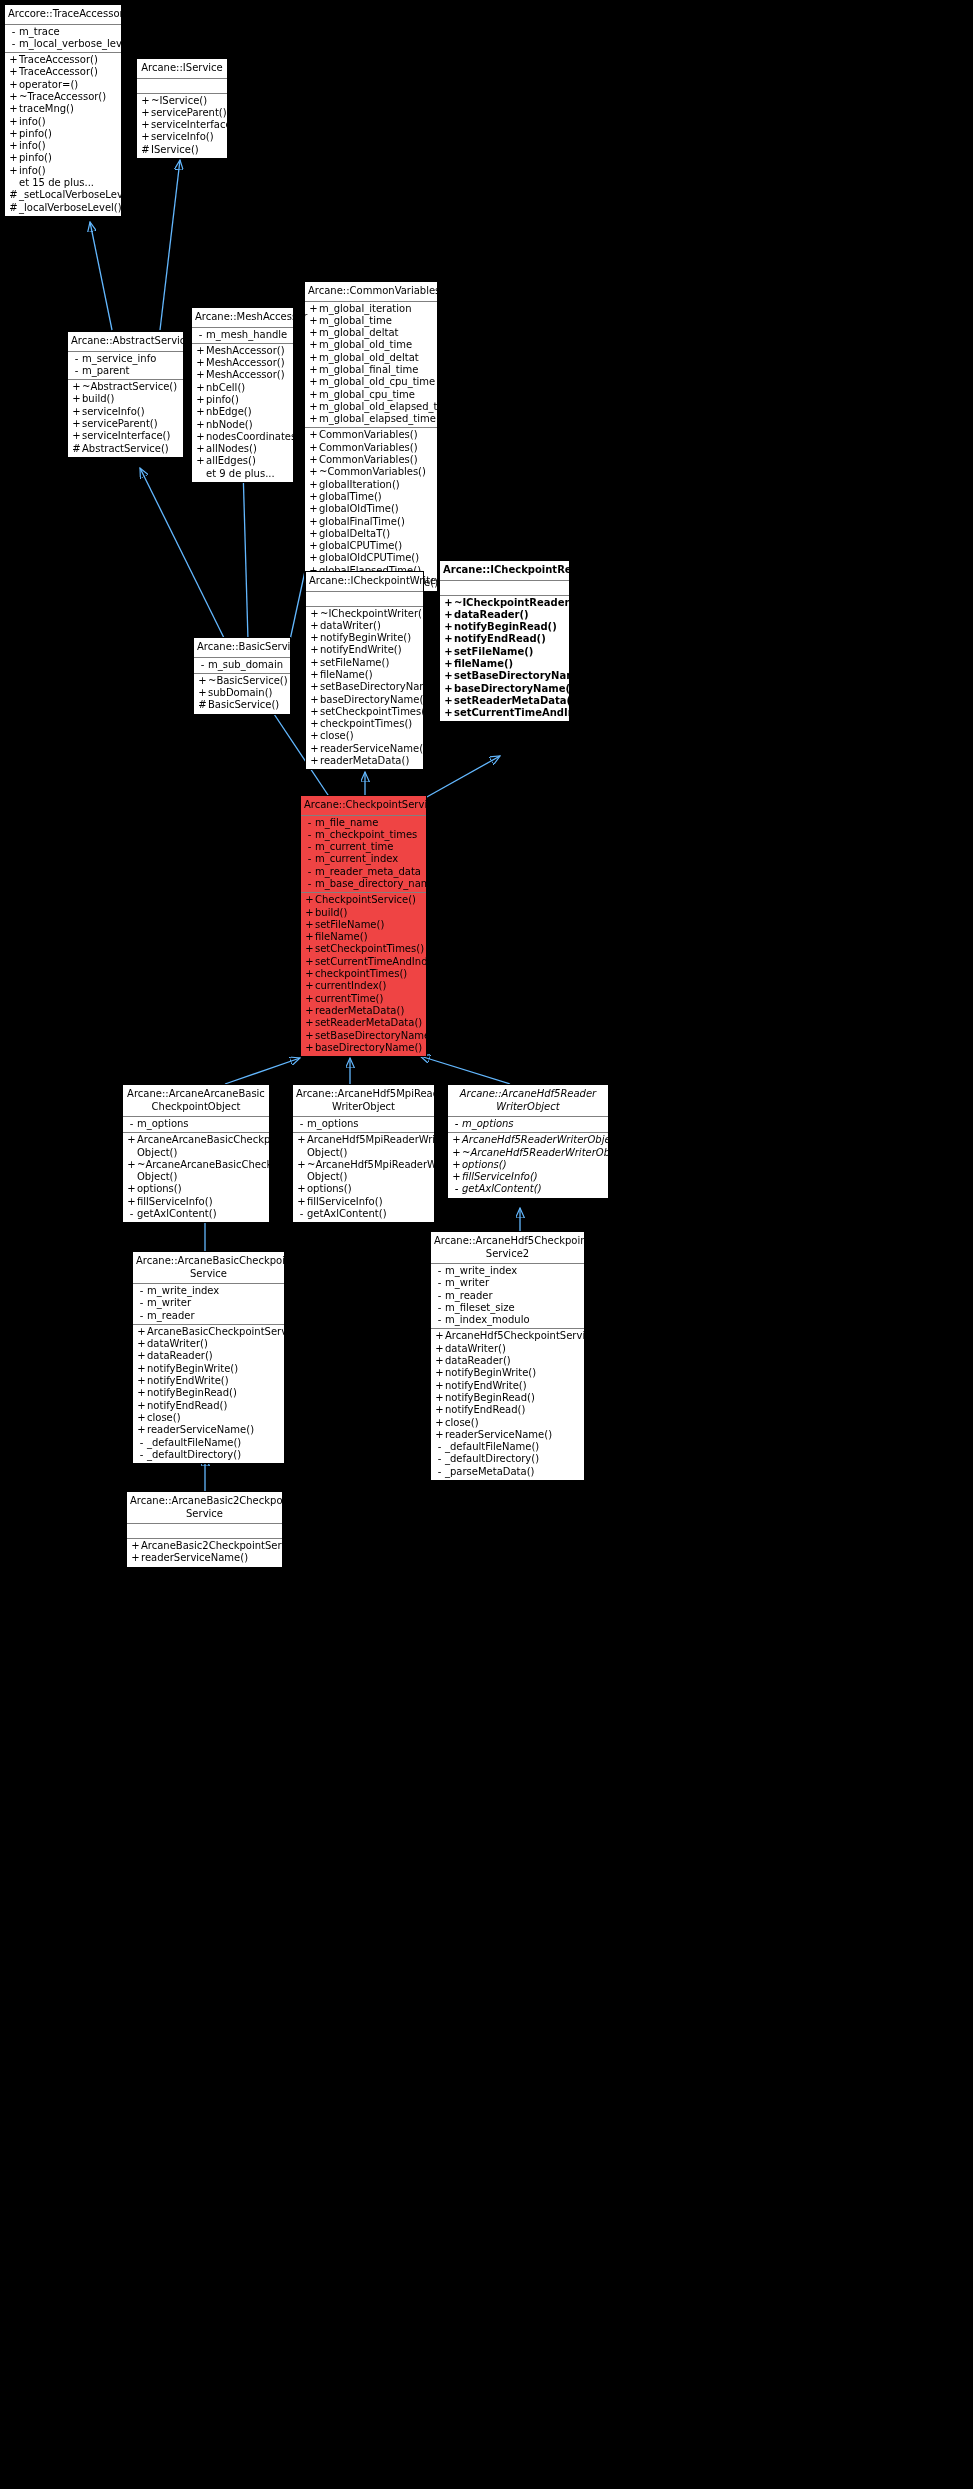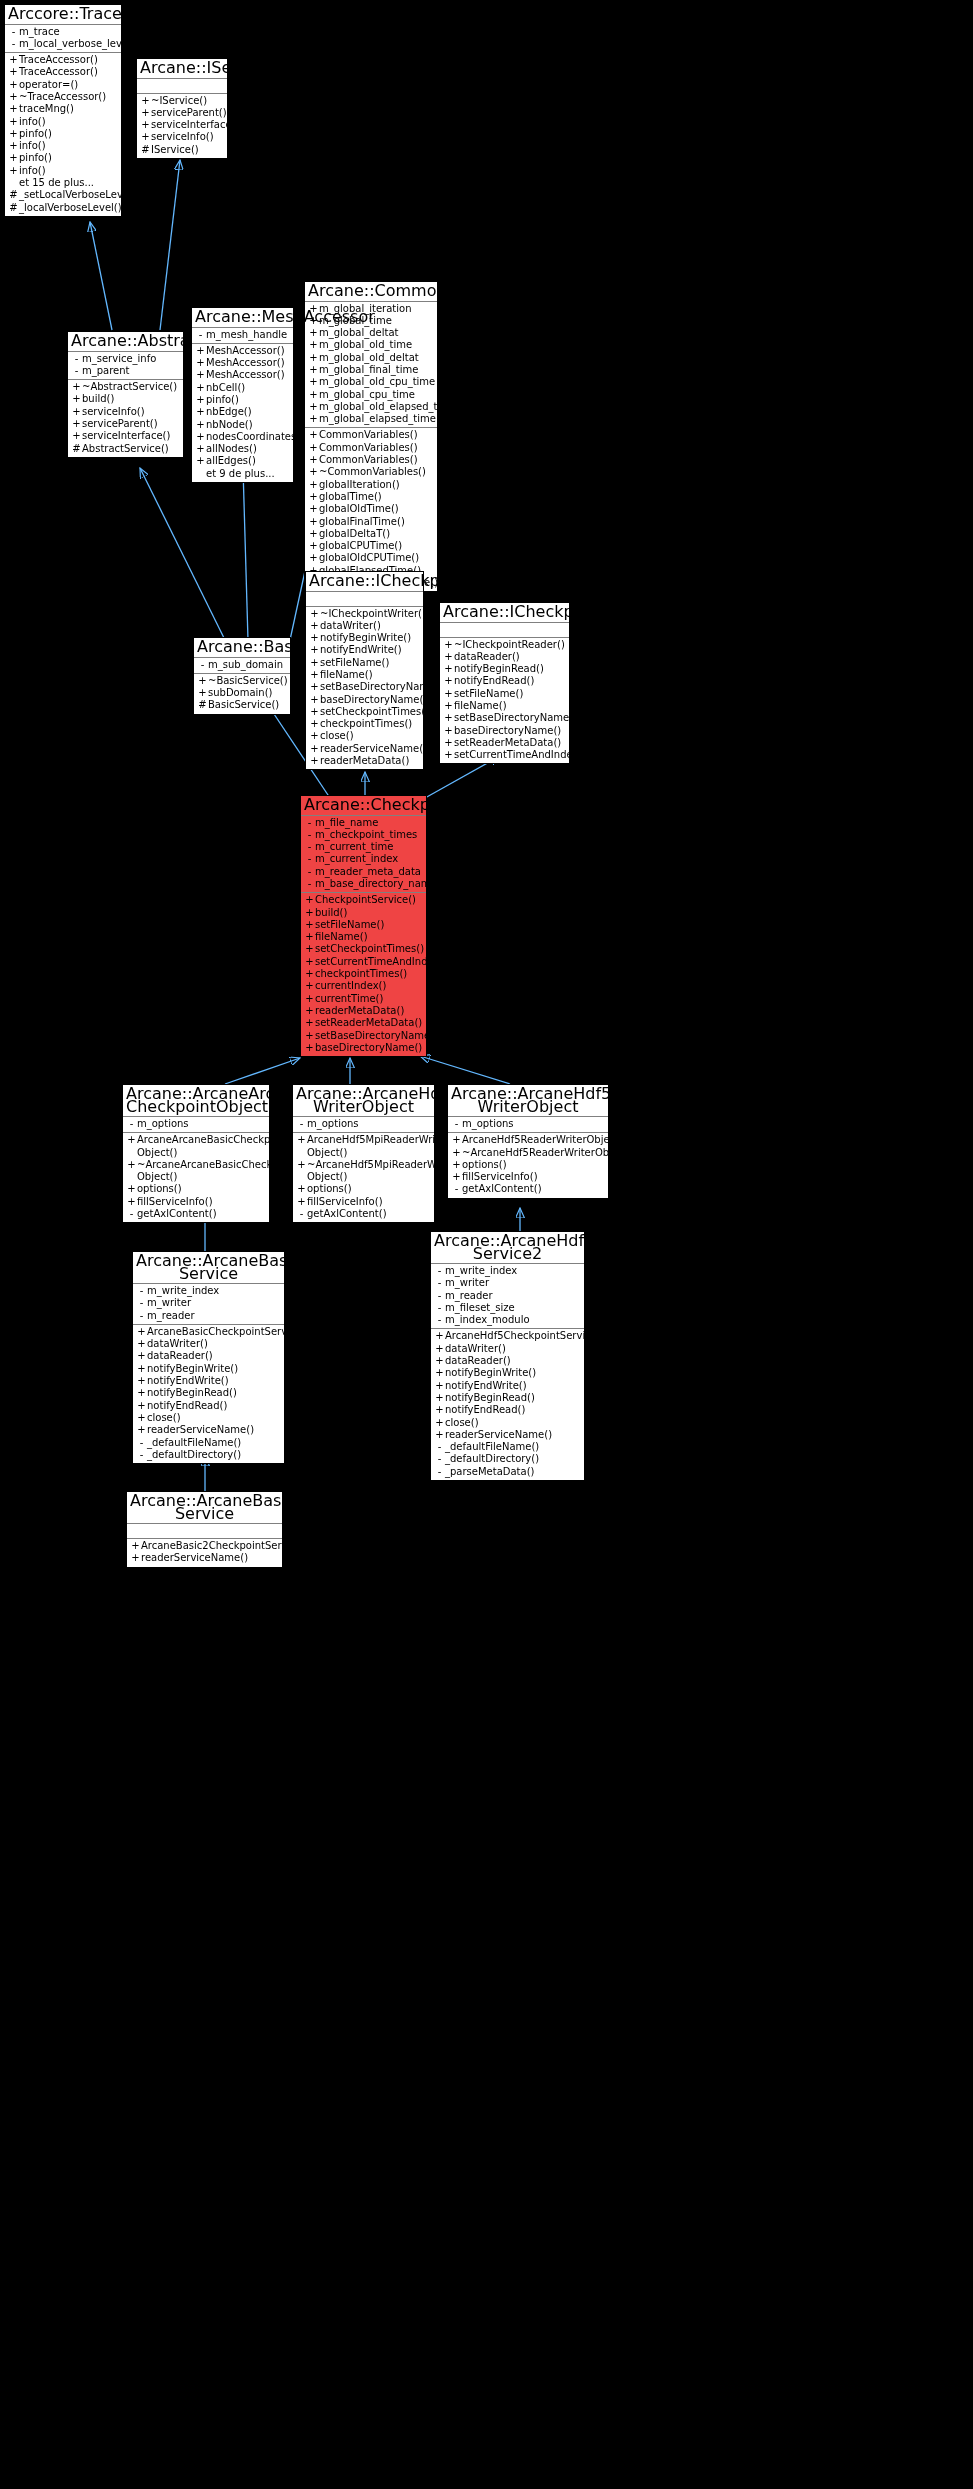--- a/index.html
+++ b/index.html
@@ -14,21 +14,21 @@
     position:absolute;
     background:#ffffff;
     border:1px solid #000000;
     box-sizing:border-box;
     color:#000000;
   }
   .umlbox.hl{ background:#ef4444; }
 
   .uml-title{
     text-align:center;
-    font-size:16px;
+    font-size:10px;
     line-height:12.5px;
     padding:3px 3px 3px 3px;
     border-bottom:1px solid #808080;
     white-space:pre-line;
   }
   .uml-section{
     border-bottom:1px solid #808080;
     padding:1px 0 2px 0;
   }
   .uml-section.last{border-bottom:none;}
@@ -457,21 +457,21 @@
           <span class="uml-vis">+</span>
           <span class="uml-name">readerServiceName()</span>
         </div>
         <div class="uml-row">
           <span class="uml-vis">+</span>
           <span class="uml-name">readerMetaData()</span>
         </div>
       </div>
   </div>
 
-  <div class="umlbox" style="left:439px;top:602px;width:131px;">
+  <div class="umlbox" style="left:439px;top:560px;width:131px;font-weight:bold;">
     <div class="uml-title">Arcane::ICheckpointReader</div>
     <div class="uml-section empty"></div>
     <div class="uml-section last">
         <div class="uml-row">
           <span class="uml-vis">+</span>
           <span class="uml-name">~ICheckpointReader()</span>
         </div>
         <div class="uml-row">
           <span class="uml-vis">+</span>
           <span class="uml-name">dataReader()</span>
@@ -658,21 +658,21 @@
           <span class="uml-vis">+</span>
           <span class="uml-name">fillServiceInfo()</span>
         </div>
         <div class="uml-row">
           <span class="uml-vis">-</span>
           <span class="uml-name">getAxlContent()</span>
         </div>
       </div>
   </div>
 
-  <div class="umlbox" style="left:447px;top:1084px;width:162px;">
+  <div class="umlbox" style="left:447px;top:1084px;width:162px;font-style:italic;">
     <div class="uml-title">Arcane::ArcaneHdf5Reader
 WriterObject</div>
     <div class="uml-section">
         <div class="uml-row">
           <span class="uml-vis">-</span>
           <span class="uml-name">m_options</span>
         </div>
       </div>
     <div class="uml-section last">
         <div class="uml-row">

